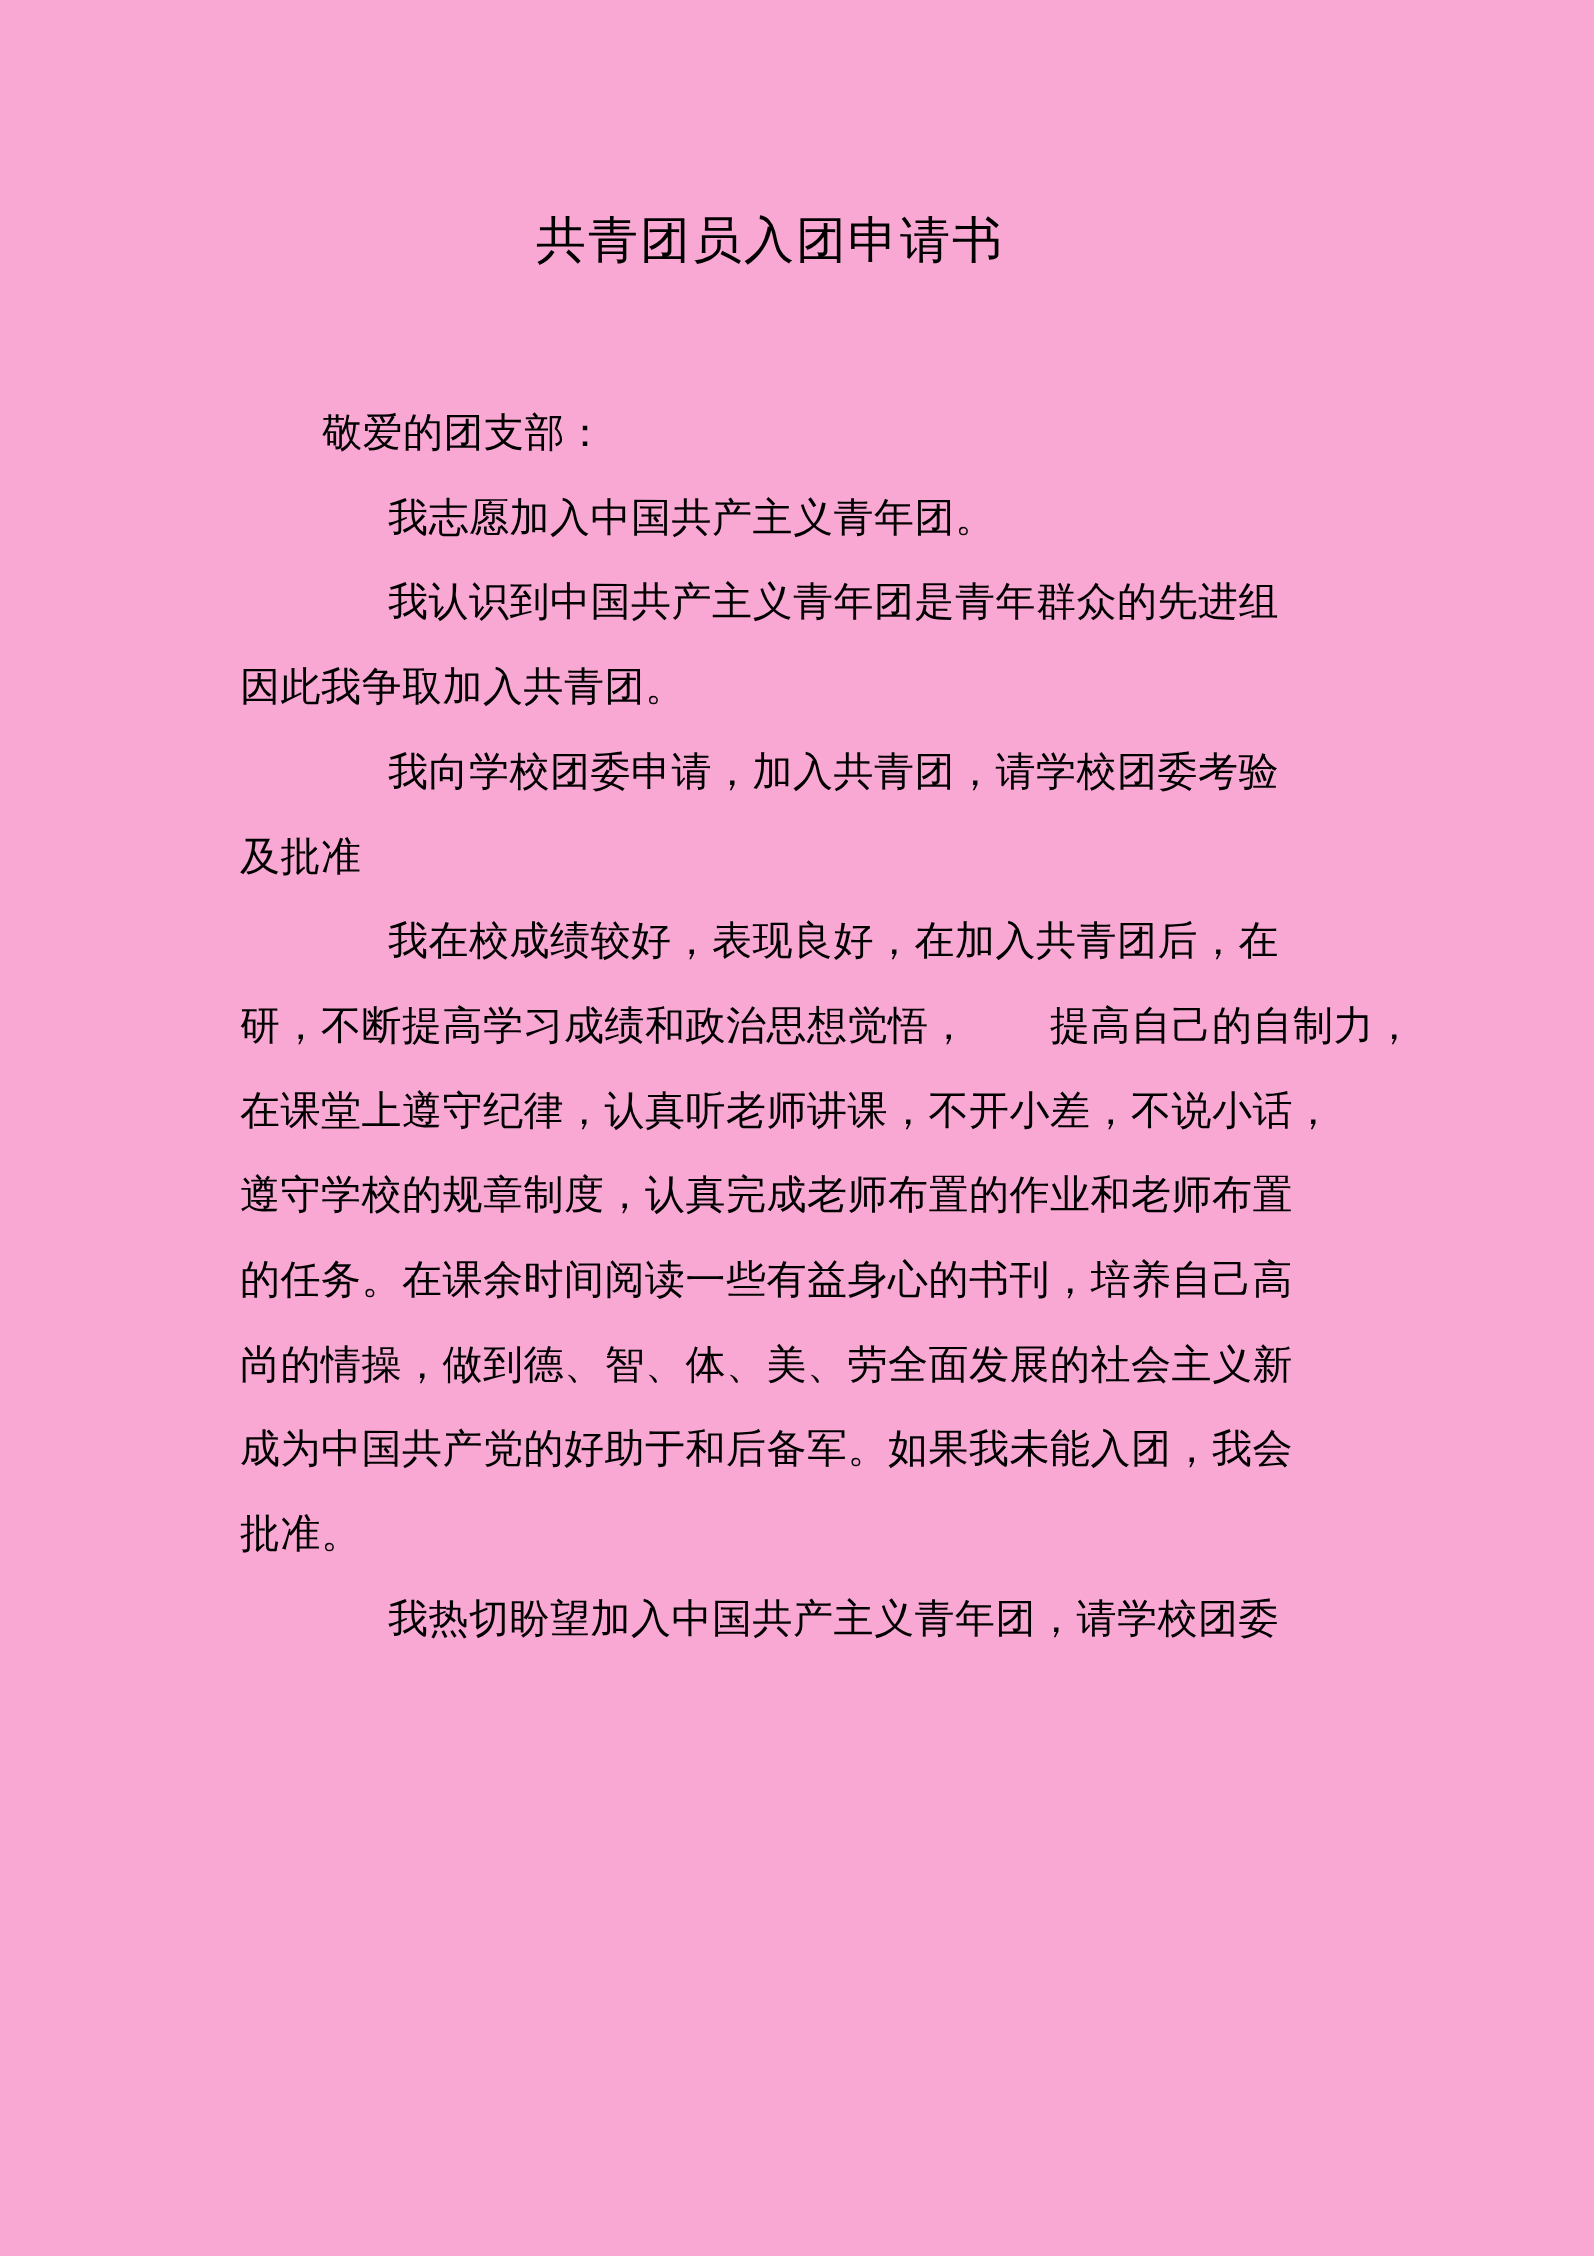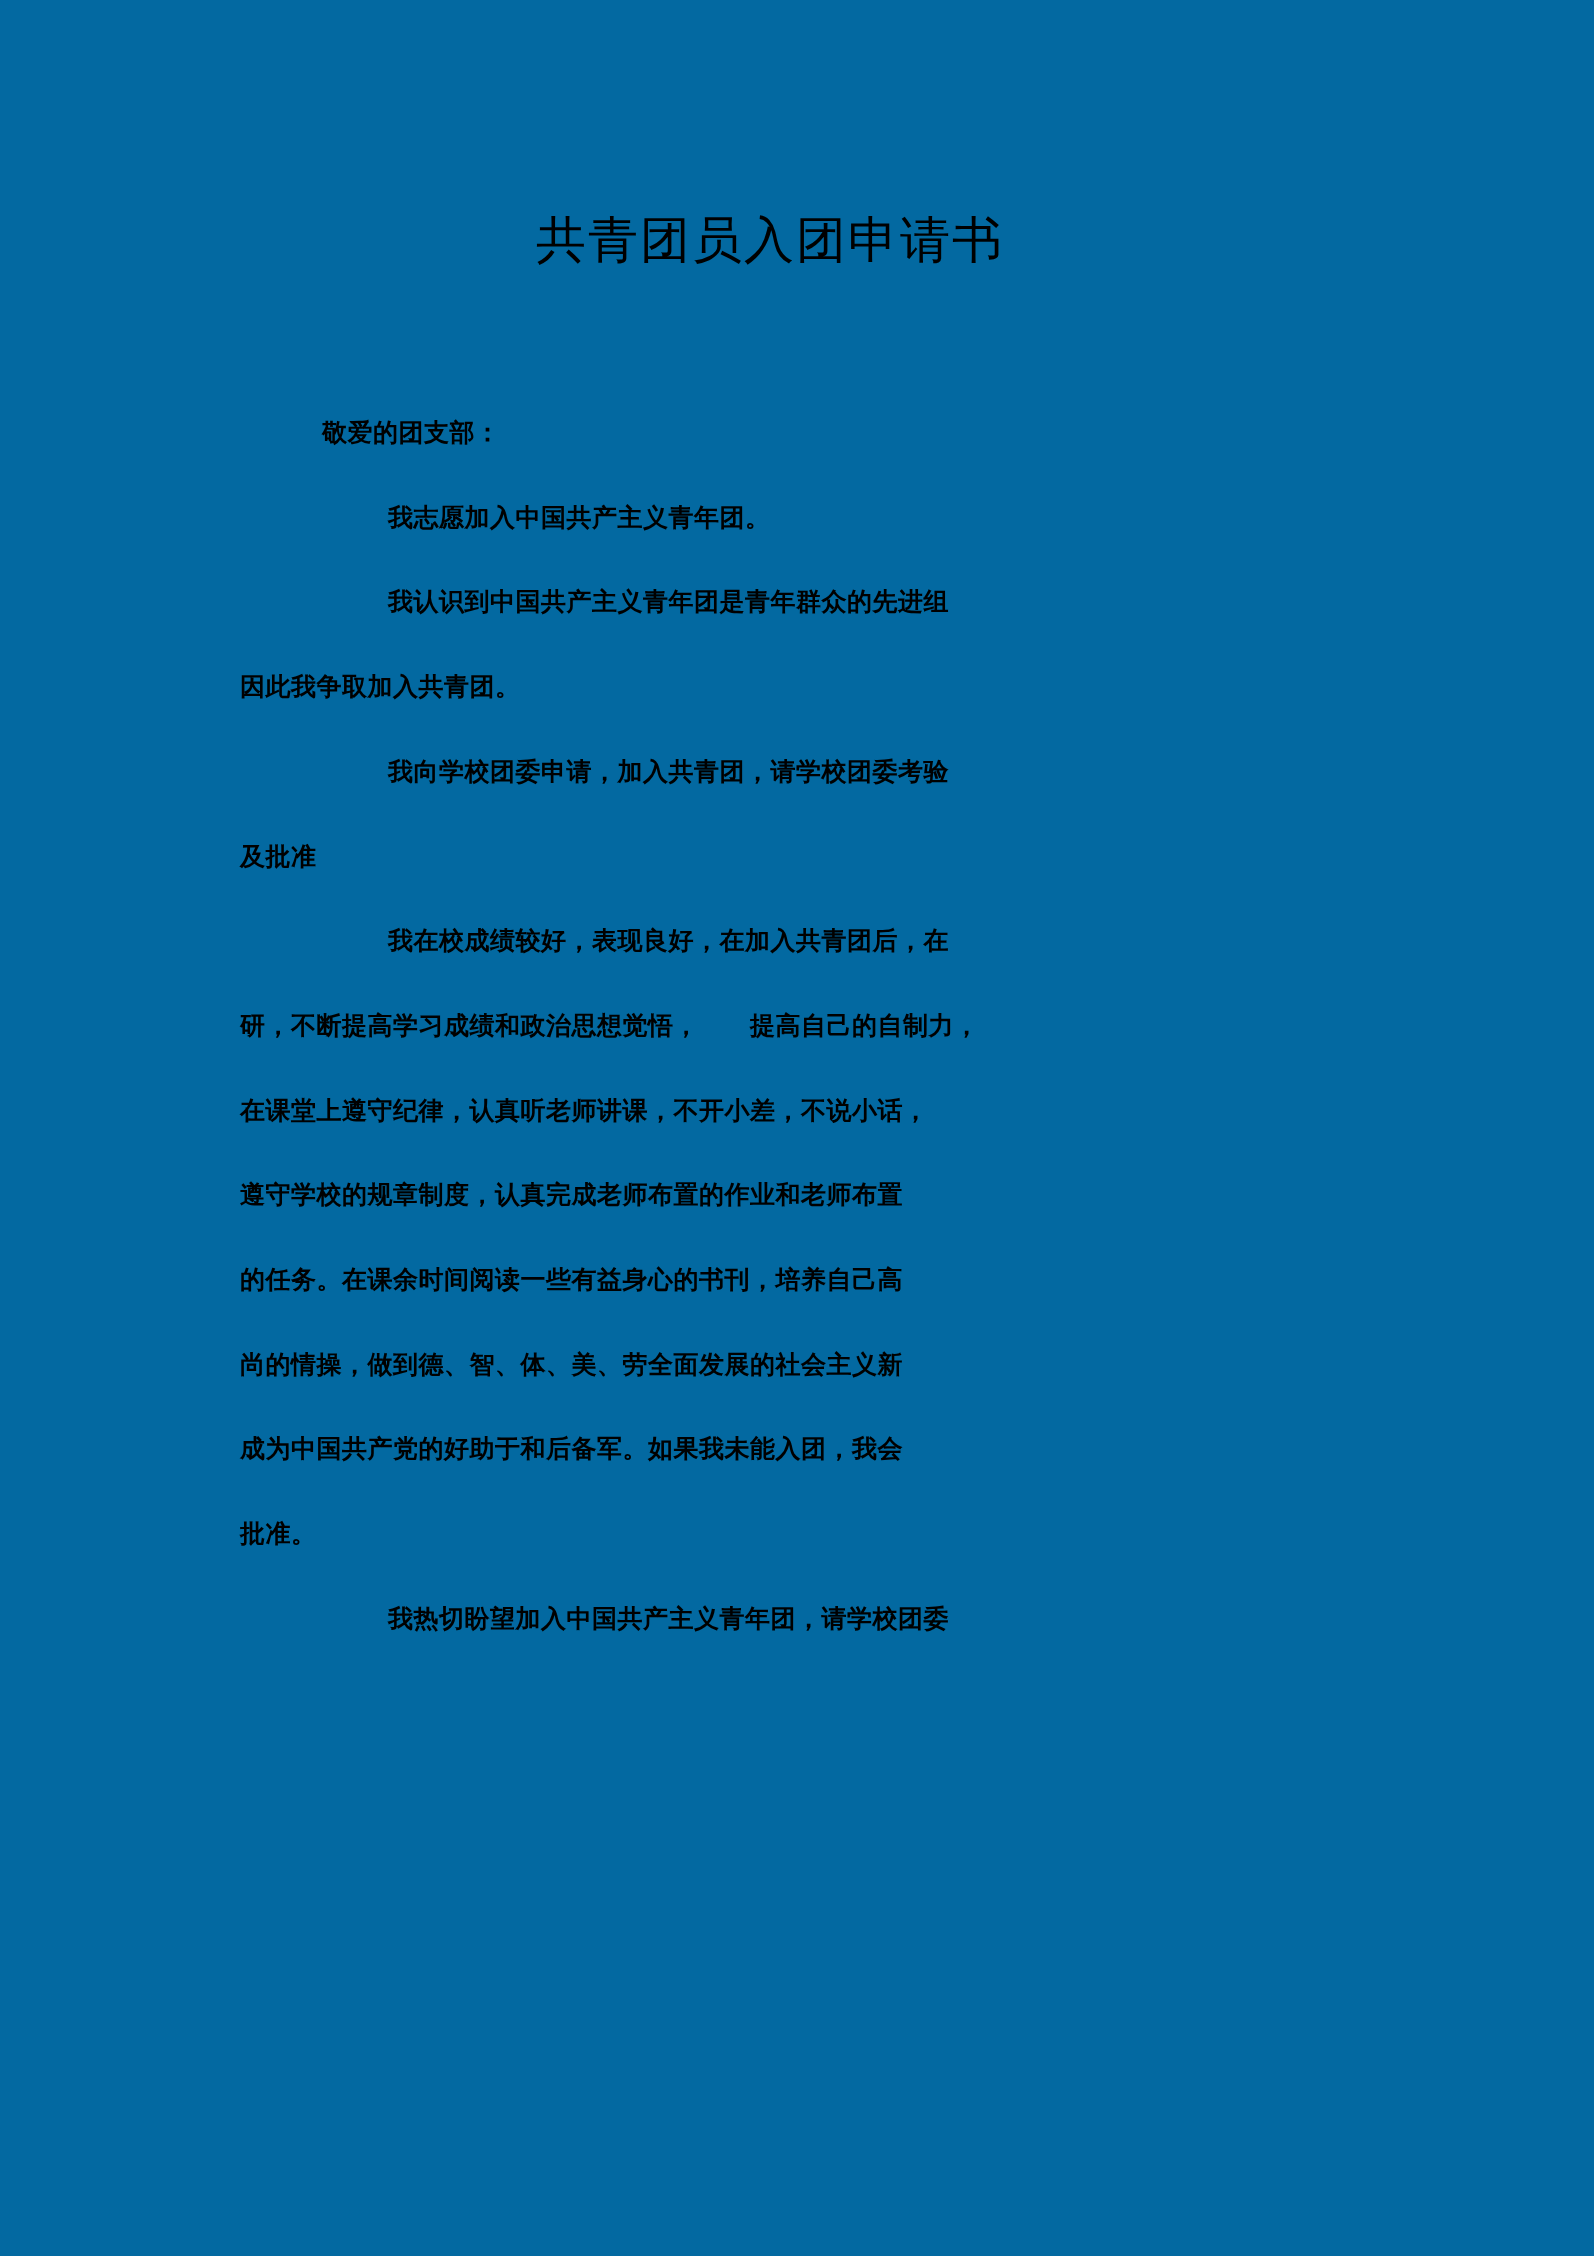--- a/index.html
+++ b/index.html
@@ -26,36 +26,35 @@
   .doc-title {
     margin-top: 210px;
     font-size: 50px;
     line-height: 60px;
     text-align: center;
     letter-spacing: 2px;
     white-space: pre;
   }
   .doc-body {
     margin-top: 121px;
-    font-size: 25px;
+    font-size: 40px;
     line-height: 84.7px;
-    font-weight: bold;
   }
   .text-line {
     white-space: pre;
     letter-spacing: 0.5px;
   }
   .indent-none { padding-left: 0; }
   .indent-salutation { padding-left: 82px; }
   .indent-paragraph { padding-left: 148px; }
 </style>
 </head>
 <body>
 
-<div class="page" style="background: #0369a1; color: rgb(0, 0, 0);">
+<div class="page" style="background: #f9a8d4; color: rgb(0, 0, 0);">
   <div class="content">
     <div class="doc-title">共青团员入团申请书</div>
     <div class="doc-body">
         <div class="text-line indent-salutation">敬爱的团支部：</div>
         <div class="text-line indent-paragraph">我志愿加入中国共产主义青年团。</div>
         <div class="text-line indent-paragraph">我认识到中国共产主义青年团是青年群众的先进组</div>
         <div class="text-line indent-none">因此我争取加入共青团。</div>
         <div class="text-line indent-paragraph">我向学校团委申请，加入共青团，请学校团委考验</div>
         <div class="text-line indent-none">及批准</div>
         <div class="text-line indent-paragraph">我在校成绩较好，表现良好，在加入共青团后，在</div>

